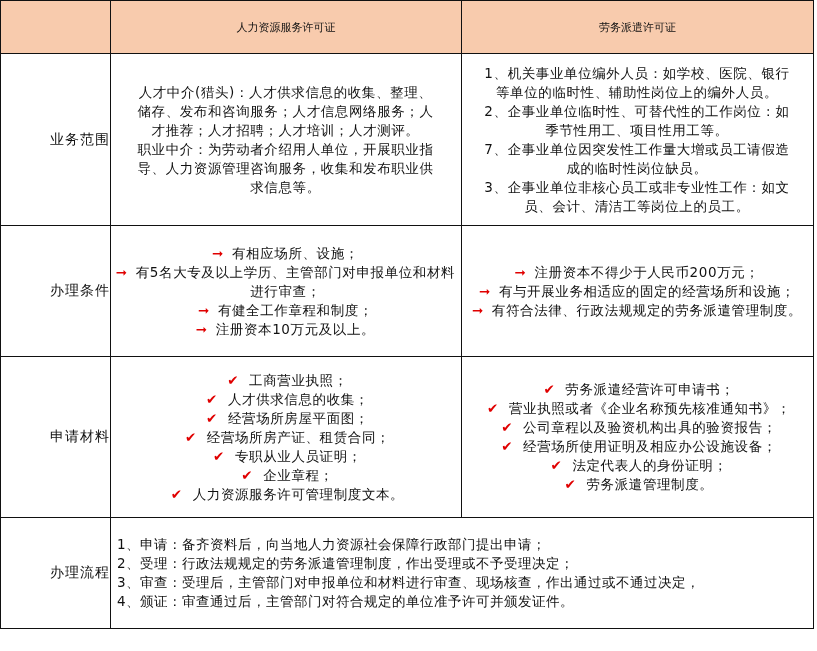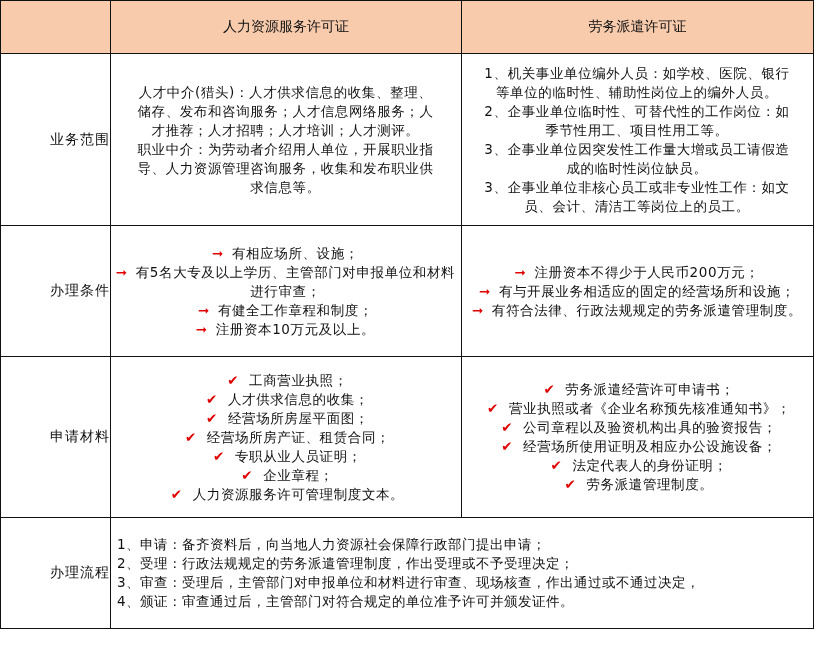--- a/index.html
+++ b/index.html
@@ -5,21 +5,21 @@
   html, body { margin:0; padding:0; background:#ffffff; }
   body { width:817px; height:651px; position:relative; overflow:hidden;
          font-family:"DejaVu Sans","Liberation Sans",sans-serif; color:#111; }
   .wrap { position:absolute; left:0; top:0; width:813px; }
   .title-bar { height:47px; background:#c55a11; color:#fff; display:flex;
                align-items:center; justify-content:center; font-size:20px;
                font-weight:bold; letter-spacing:0.5px; }
   table { border-collapse:collapse; width:813px; table-layout:fixed; }
   td, th { border:1.5px solid #111; vertical-align:middle; padding:0; }
   col.c1 { width:110px; } col.c2 { width:351px; } col.c3 { width:352px; }
-  thead th { background:#f8cbad; height:52px; font-size:14px; font-weight:normal; text-align:center; }
+  thead th { background:#f8cbad; height:52px; font-size:11px; font-weight:normal; text-align:center; }
   .rowlabel { text-align:right; font-size:14px; letter-spacing:1px; }
   .cell { font-size:13.5px; line-height:19px; padding:4px 4px 4px 3px; letter-spacing:0.6px;text-align:center; }
   .line { display:block; }
   .arrow { color:#e00000; font-weight:bold; margin-right:8px; }
   .check { color:#e00000; font-weight:bold; margin-right:10px; margin-left:4px; }
   .bold { font-weight:normal; }
   tr.r1 td { height:163px; }
   tr.r2 td { height:122px; }
   tr.r3 td { height:152px; }
   tr.r4 td { height:102px; }
@@ -51,21 +51,21 @@
           <span class="line">才推荐；人才招聘；人才培训；人才测评。</span>
           <span class="line">职业中介：为劳动者介绍用人单位，开展职业指</span>
           <span class="line">导、人力资源管理咨询服务，收集和发布职业供</span>
           <span class="line">求信息等。</span>
         </td>
         <td class="cell">
           <span class="line">1、机关事业单位编外人员：如学校、医院、银行</span>
           <span class="line">等单位的临时性、辅助性岗位上的编外人员。</span>
           <span class="line">2、企事业单位临时性、可替代性的工作岗位：如</span>
           <span class="line">季节性用工、项目性用工等。</span>
-          <span class="line">3、企事业单位因突发性工作量大增或员工请假造</span>
+          <span class="line">7、企事业单位因突发性工作量大增或员工请假造</span>
           <span class="line">成的临时性岗位缺员。</span>
           <span class="line">3、企事业单位非核心员工或非专业性工作：如文</span>
           <span class="line">员、会计、清洁工等岗位上的员工。</span>
         </td>
       </tr>
 
       <tr class="r2">
         <td class="rowlabel">办理条件</td>
         <td class="cell">
           <span class="line"><span class="arrow">➞</span><span>有相应场所、设施；</span></span>

